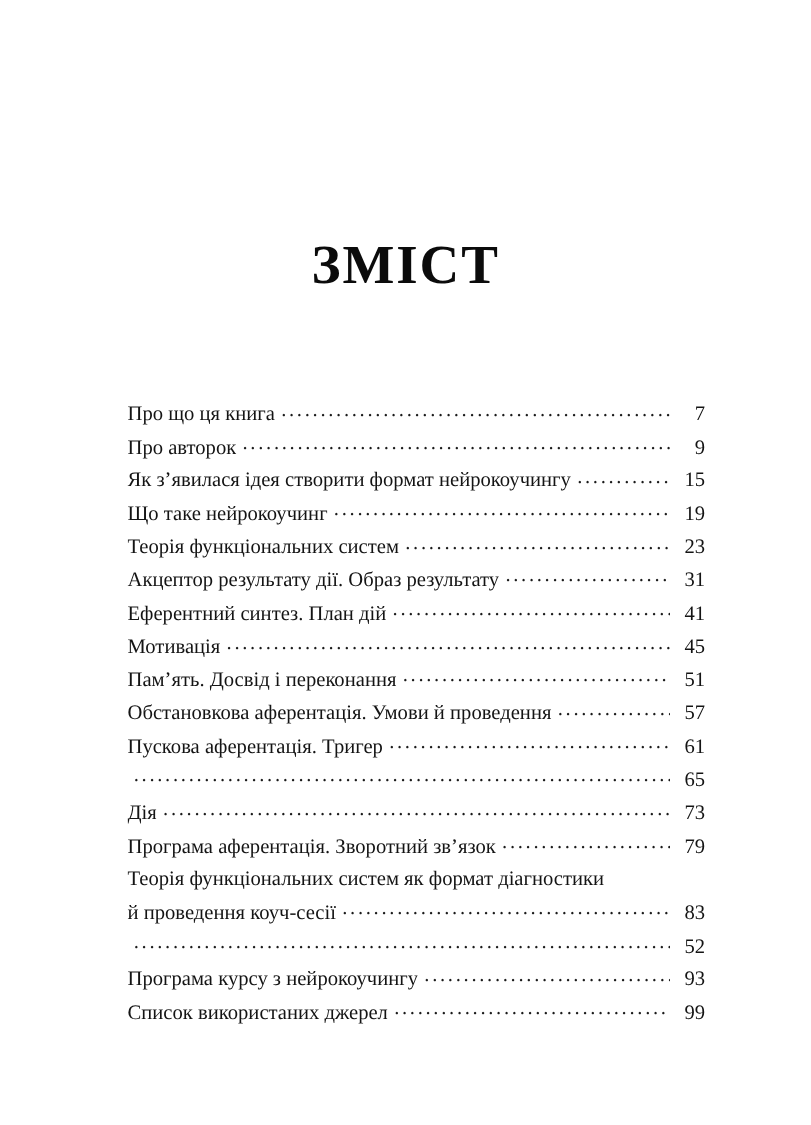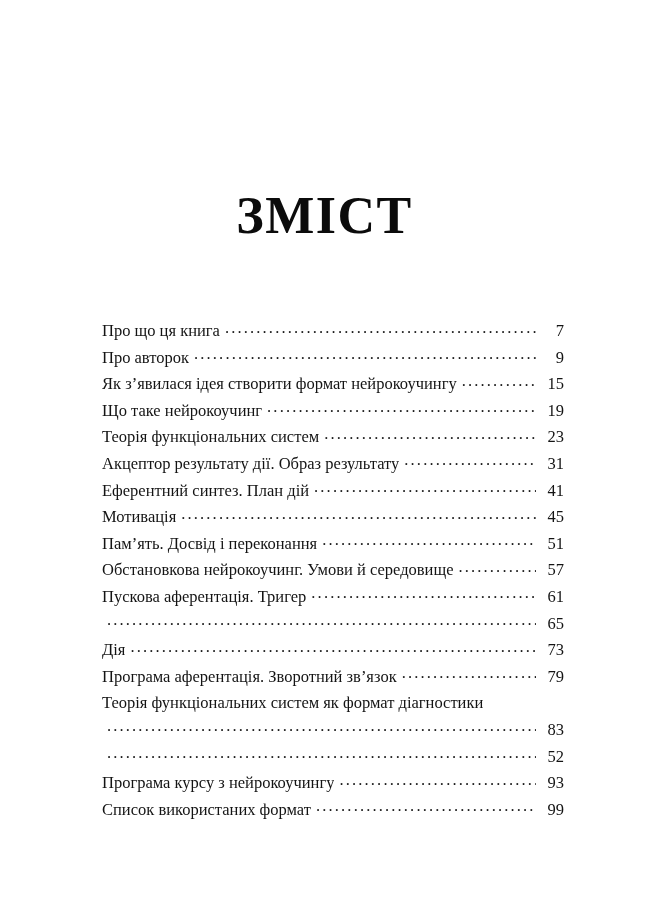--- a/index.html
+++ b/index.html
@@ -19,21 +19,21 @@
     color: #101010;
     -webkit-font-smoothing: antialiased;
   }
 
   .toc-title {
     position: absolute;
     top: 190px;
     left: 0;
     width: 649px;
     text-align: center;
-    font-size: 52px;
+    font-size: 44px;
     font-weight: bold;
     letter-spacing: 1.5px;
     color: #0b0b0b;
     line-height: 1;
   }
 
   .toc-list {
     position: absolute;
     top: 318px;
     left: 102px;
@@ -139,21 +139,21 @@
         <span class="entry-label">Мотивація</span>
         <span class="leader"></span>
         <span class="entry-page">45</span>
       </div>
       <div class="toc-entry">
         <span class="entry-label">Пам’ять. Досвід і переконання</span>
         <span class="leader"></span>
         <span class="entry-page">51</span>
       </div>
       <div class="toc-entry">
-        <span class="entry-label">Обстановкова нейрокоучинг. Умови й середовище</span>
+        <span class="entry-label">Обстановкова аферентація. Умови й проведення</span>
         <span class="leader"></span>
         <span class="entry-page">57</span>
       </div>
       <div class="toc-entry">
         <span class="entry-label">Пускова аферентація. Тригер</span>
         <span class="leader"></span>
         <span class="entry-page">61</span>
       </div>
       <div class="toc-entry">
         <span class="leader"></span>
@@ -164,32 +164,33 @@
         <span class="leader"></span>
         <span class="entry-page">73</span>
       </div>
       <div class="toc-entry">
         <span class="entry-label">Програма аферентація. Зворотний зв’язок</span>
         <span class="leader"></span>
         <span class="entry-page">79</span>
       </div>
       <div class="toc-entry continued-first">Теорія функціональних систем як формат діагностики</div>
       <div class="toc-entry">
+        <span class="entry-label">й проведення коуч-сесії</span>
         <span class="leader"></span>
         <span class="entry-page">83</span>
       </div>
       <div class="toc-entry">
         <span class="leader"></span>
         <span class="entry-page">52</span>
       </div>
       <div class="toc-entry">
         <span class="entry-label">Програма курсу з нейрокоучингу</span>
         <span class="leader"></span>
         <span class="entry-page">93</span>
       </div>
       <div class="toc-entry">
-        <span class="entry-label">Список використаних формат</span>
+        <span class="entry-label">Список використаних джерел</span>
         <span class="leader"></span>
         <span class="entry-page">99</span>
       </div>
     </div>
 
 </div>
 
 </body></html>

